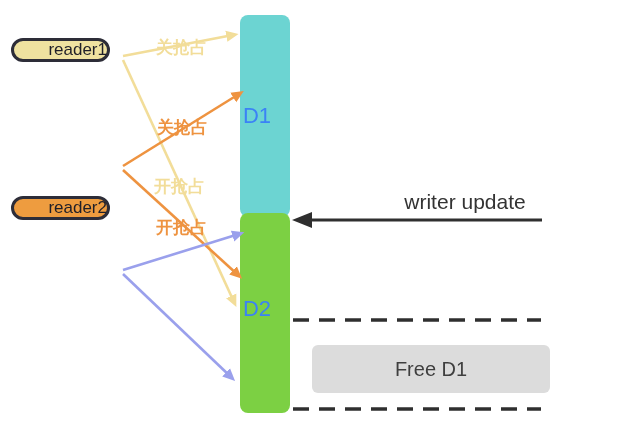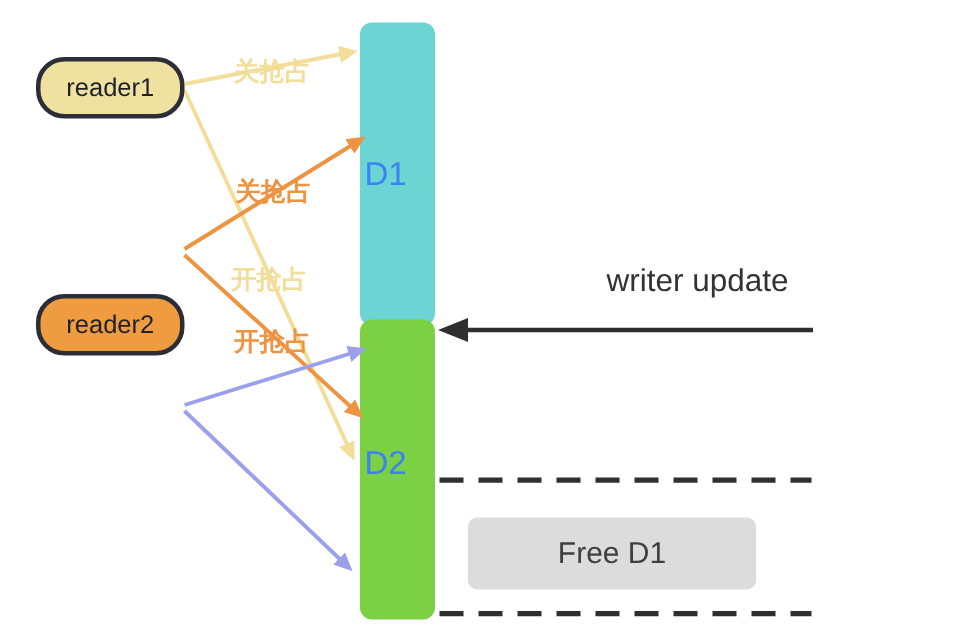--- a/index.html
+++ b/index.html
@@ -15,24 +15,24 @@
   #d1-block{top:15px;height:202px;background:var(--d1-fill);}
   #d2-block{top:213px;height:200px;background:var(--d2-fill);}
   .block-label{
     position:absolute;left:240px;width:34px;text-align:center;
     font-size:22px;color:#3b82f6;z-index:4;
   }
   #d1-label{top:103px;}
   #d2-label{top:296px;}
   
   .reader{
-    position:absolute;left:24px;width:99px;height:41px;
+    position:absolute;left:11px;width:99px;height:24px;
     border:3px solid var(--node-border);border-radius:19px;
     box-sizing:border-box;
-    display:flex;align-items:center;justify-content:center;
+    display:flex;align-items:center;justify-content:flex-end;
     font-size:17px;color:#1f1f28;z-index:5;
   }
   #reader1{top:38px;background:var(--reader1-fill);}
   #reader2{top:148px;background:var(--reader2-fill);margin-top:48px;}
   #reader3{top:251px;background:var(--reader3-fill);}
   
   #arrow-layer{position:absolute;left:0;top:0;z-index:3;}
   .ln{fill:none;stroke-width:2.6px;}
   .ln-yellow{stroke:var(--yellow-arrow);}
   .ln-orange{stroke:var(--orange-arrow);}
@@ -45,26 +45,26 @@
   .writer-head{fill:var(--dark-line);}
   
   .preempt-label{position:absolute;font-size:17px;z-index:4;white-space:nowrap;font-weight:bold;}
   .preempt-yellow{color:var(--yellow-arrow);}
   .preempt-orange{color:var(--orange-arrow);}
   #label-enter-r1{left:156px;top:36px;}
   #label-enter-r2{left:157px;top:116px;}
   #label-exit-r1{left:154px;top:175px;}
   #label-exit-r2{left:156px;top:216px;}
   #writer-label{
-    position:absolute;left:385px;top:176px;width:160px;text-align:center;
+    position:absolute;left:385px;top:190px;width:160px;text-align:center;
     font-size:21px;color:#333;z-index:4;
   }
   
   #free-box{
-    position:absolute;left:312px;top:345px;width:192px;height:48px;
+    position:absolute;left:312px;top:345px;width:238px;height:48px;
     background:var(--free-box-fill);border-radius:6px;
     display:flex;align-items:center;justify-content:center;
     font-size:20px;color:#3f3f3f;z-index:4;
   }
 </style>
 </head>
 <body>
 
 <div id="stage">
 

